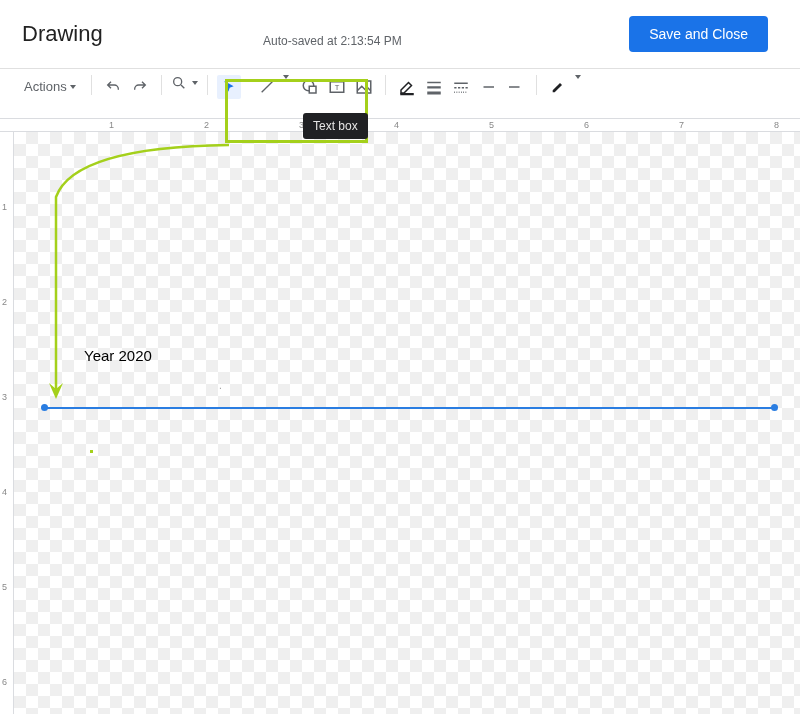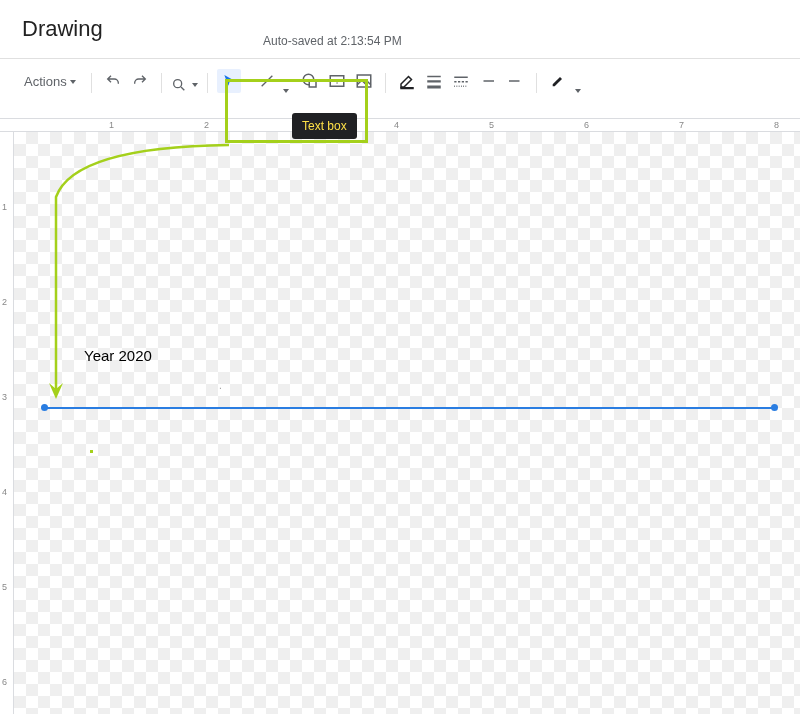--- a/index.html
+++ b/index.html
@@ -36,21 +36,21 @@
       color: #fff;
       border: none;
       padding: 10px 20px;
       font-size: 14px;
       font-weight: 500;
       border-radius: 4px;
       cursor: pointer;
     }
     .toolbar {
       display: flex;
-      align-items: flex-end;
+      align-items: flex-start;
       padding: 6px 18px;
       height: 40px;
       gap: 3px;
     }
     .actions-menu {
       font-size: 13px;
       color: #5f6368;
       padding: 4px 6px;
       display: flex;
       align-items: center;
@@ -91,24 +91,24 @@
       left: 225px;
       top: 79px;
       width: 143px;
       height: 64px;
       border: 3px solid #a4d01b;
       pointer-events: none;
       z-index: 10;
     }
     .tooltip {
       position: absolute;
-      left: 292px;
+      left: 303px;
       top: 113px;
       background: #202124;
-      color: #fde047;
+      color: #e5e5e5;
       font-size: 12px;
       font-weight: 500;
       padding: 6px 10px;
       border-radius: 3px;
       z-index: 20;
     }
     .ruler-h {
       position: absolute;
       top: 118px;
       left: 0;
@@ -196,20 +196,21 @@
       color: #999;
       font-size: 10px;
     }
   </style>
 </head>
 <body>
 
 <div class="header">
   <div class="title">Drawing</div>
   <div class="autosave">Auto-saved at 2:13:54 PM</div>
+  <button class="save-btn">Save and Close</button>
 </div>
 
 <div class="toolbar">
   <div class="actions-menu">
     <span>Actions</span>
     <span class="caret-down"></span>
   </div>
   <div class="divider"></div>
 
   <div class="tb-btn">

